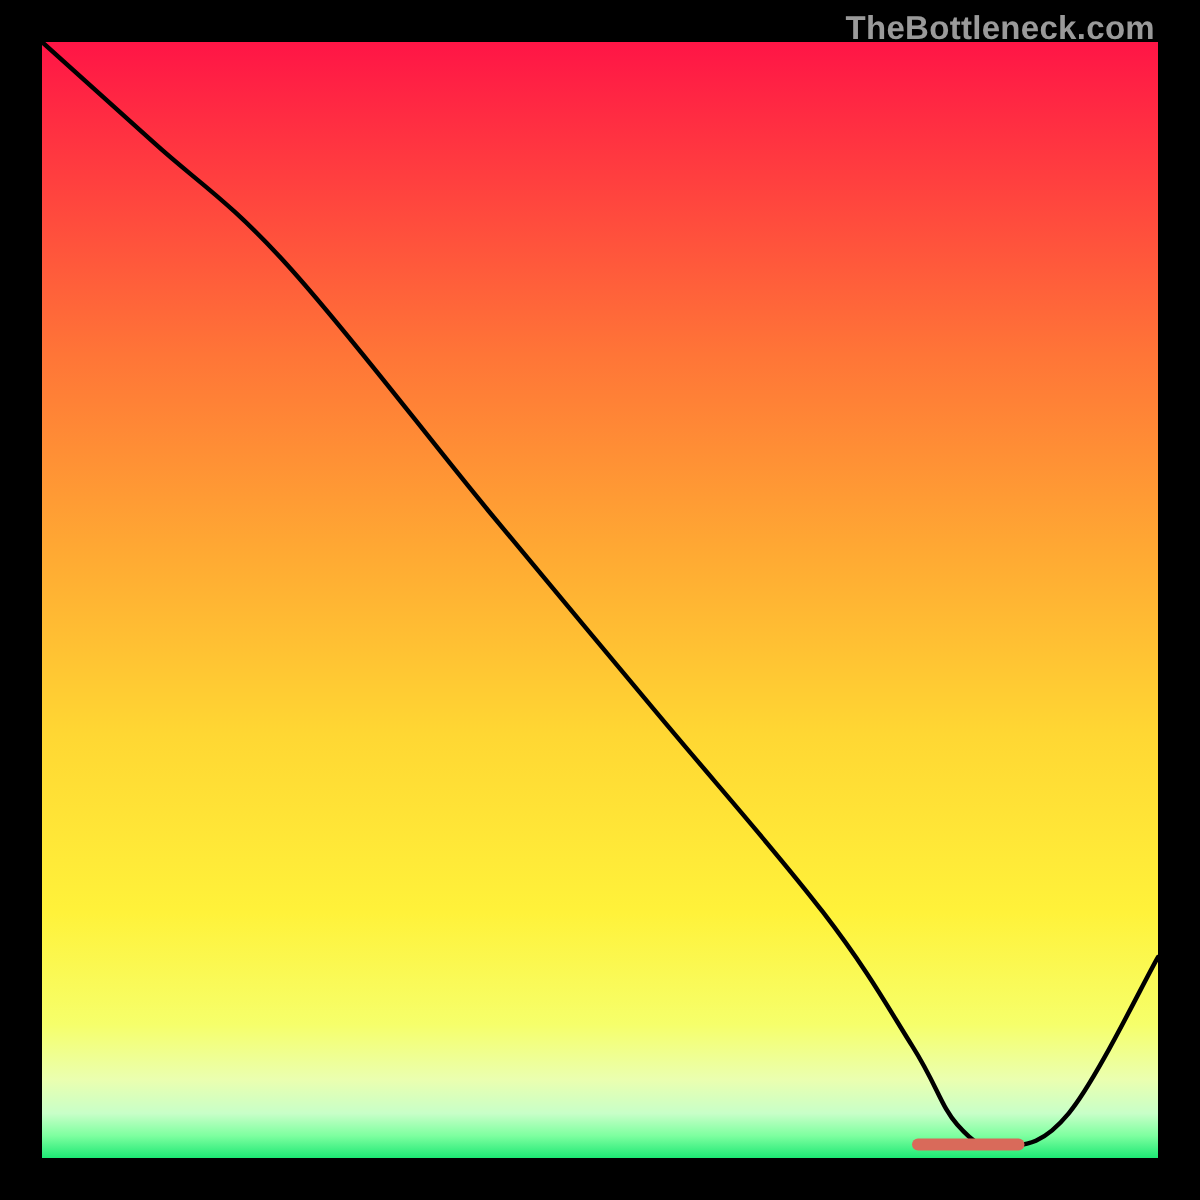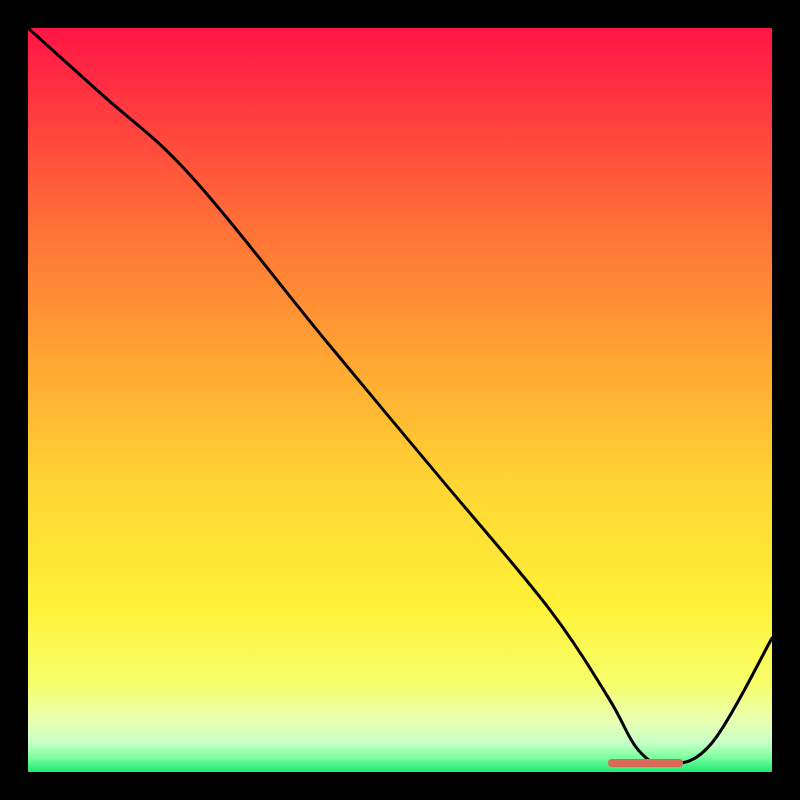--- a/index.html
+++ b/index.html
@@ -43,20 +43,21 @@
     font-weight: 600;
     color: #9a9a9a;
     letter-spacing: 0.2px;
   }
 </style>
 </head>
 <body>
 
 <div class="stage">
 
+  <div class="watermark">TheBottleneck.com</div>
 
   <div class="plot-area">
     <div class="gradient" id="bg-gradient" style="background: linear-gradient(rgb(255, 21, 70) 0%, rgb(255, 62, 63) 12%, rgb(255, 117, 55) 28%, rgb(255, 167, 51) 45%, rgb(255, 215, 51) 62%, rgb(255, 242, 58) 78%, rgb(246, 255, 106) 88%, rgb(234, 255, 176) 93%, rgb(200, 255, 200) 96%, rgb(126, 255, 160) 98%, rgb(29, 232, 116) 100%);"></div>
 
     <svg class="curve-svg" viewBox="0 0 744 744" preserveAspectRatio="none">
       <path id="curve-path" fill="none" stroke="#000" stroke-width="3" stroke-linejoin="round" stroke-linecap="round" d="M 0.00 0.00 C 13.39 12.05, 44.94 40.18, 74.40 66.96 C 103.86 93.74, 123.50 104.61, 163.68 148.80 C 203.86 192.99, 253.41 258.91, 297.60 312.48 C 341.79 366.05, 369.02 398.19, 409.20 446.40 C 449.38 494.61, 490.00 540.14, 520.80 580.32 C 551.60 620.50, 564.25 644.16, 580.32 669.60 C 596.39 695.04, 599.37 709.63, 610.08 721.68 C 620.79 733.73, 626.45 737.90, 639.84 736.56 C 653.23 735.22, 665.73 737.01, 684.48 714.24 C 703.23 691.47, 733.29 628.83, 744.00 610.08"></path>
     </svg>
 
     <div class="marker" id="opt-marker" style="left: 580.32px; width: 74.4px; top: 731.072px; background: rgb(217, 106, 90);"></div>
   </div>

